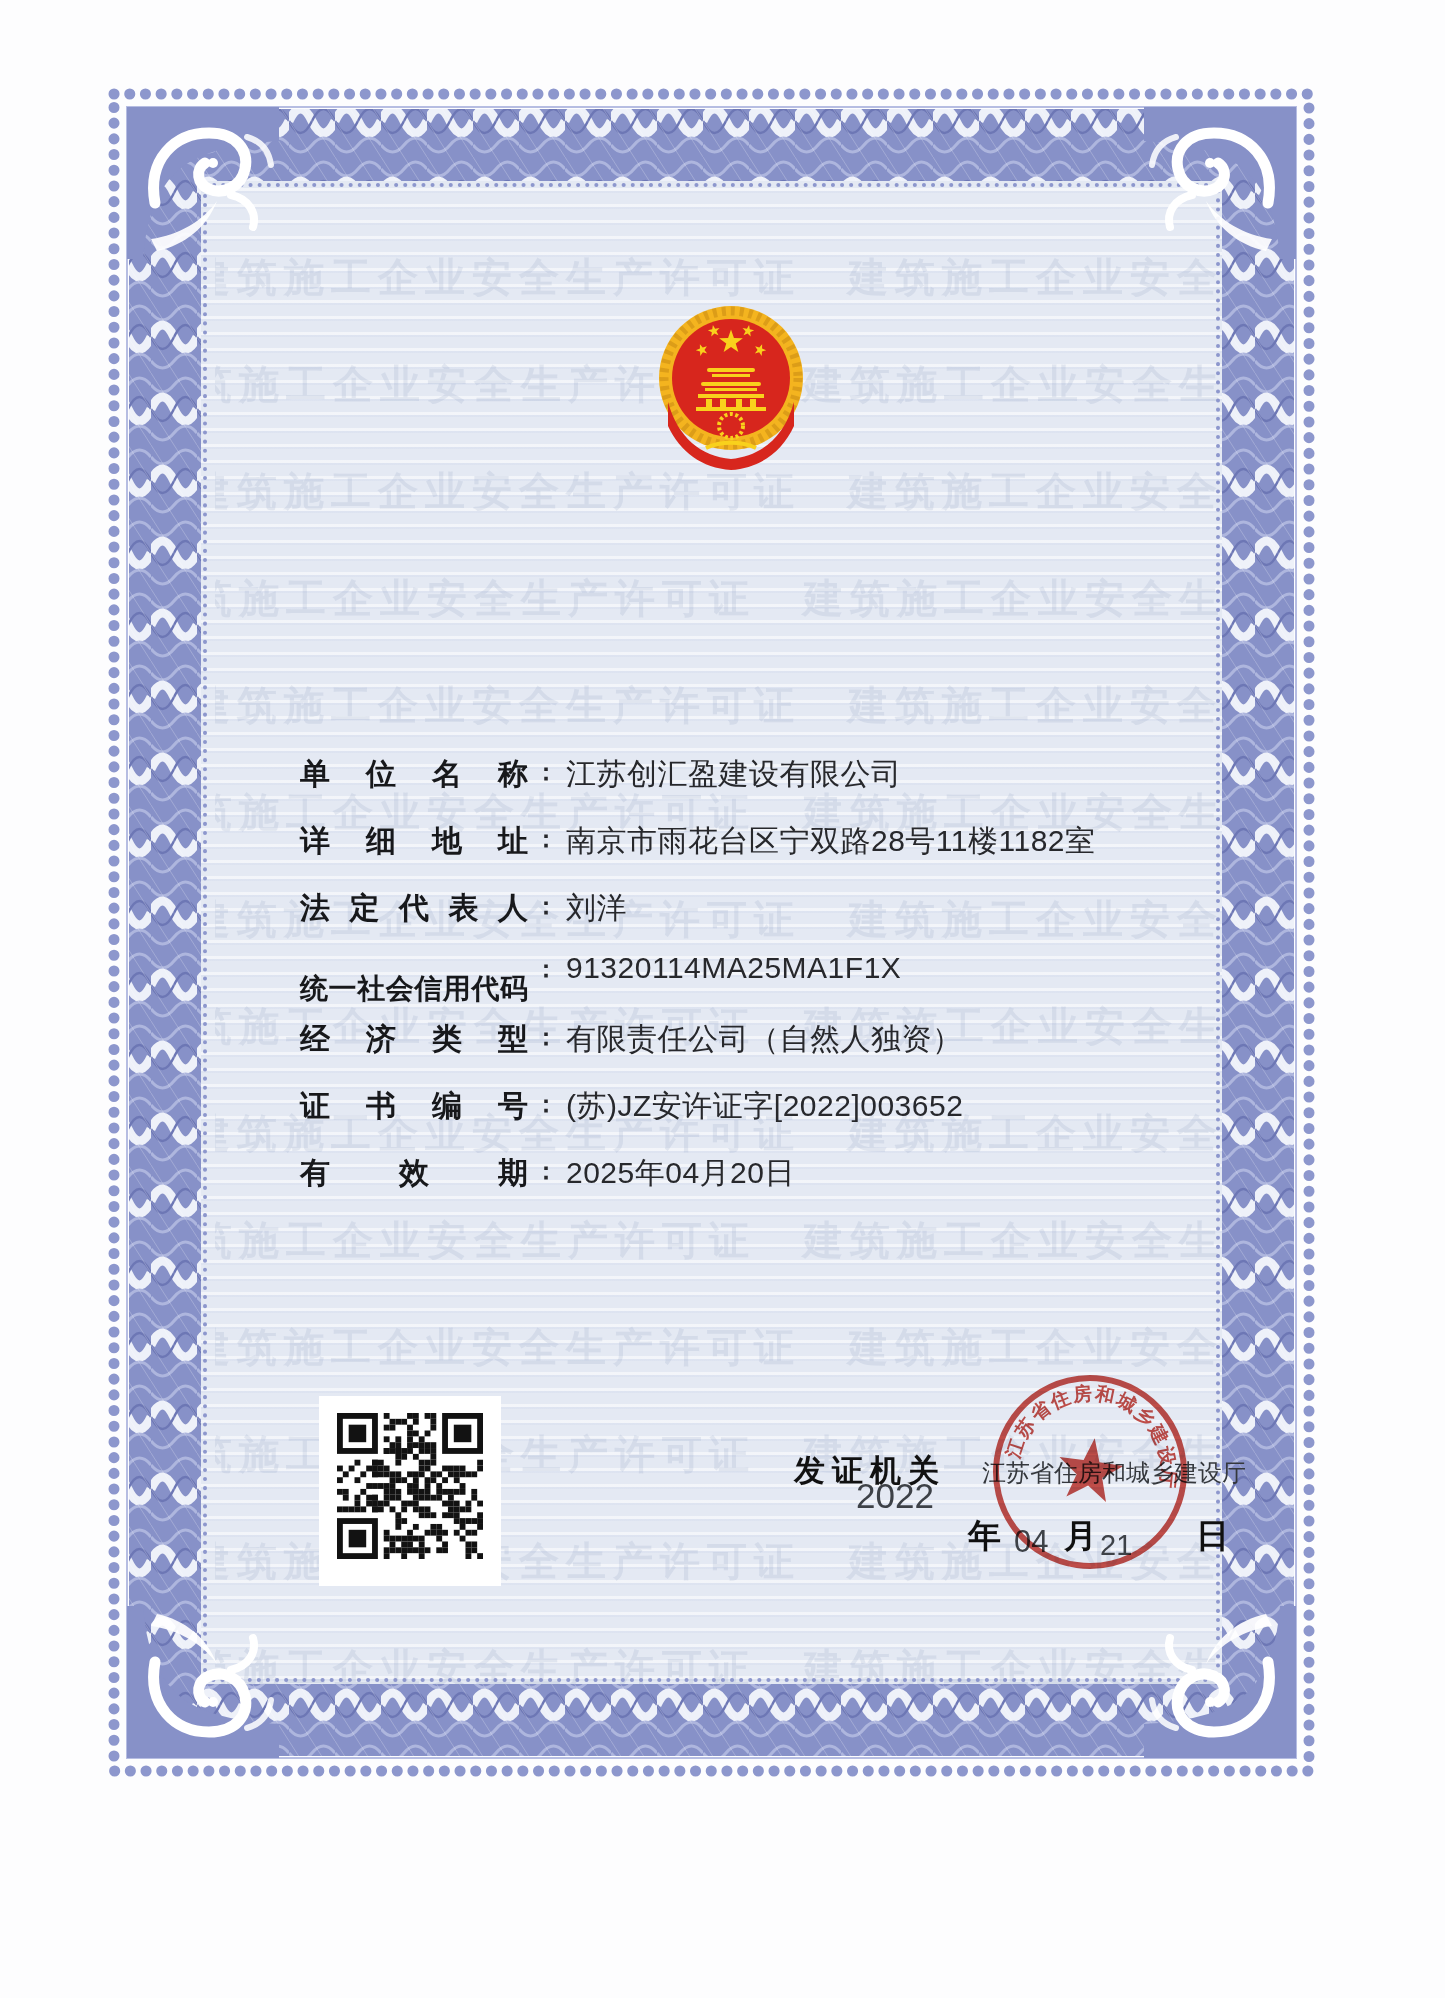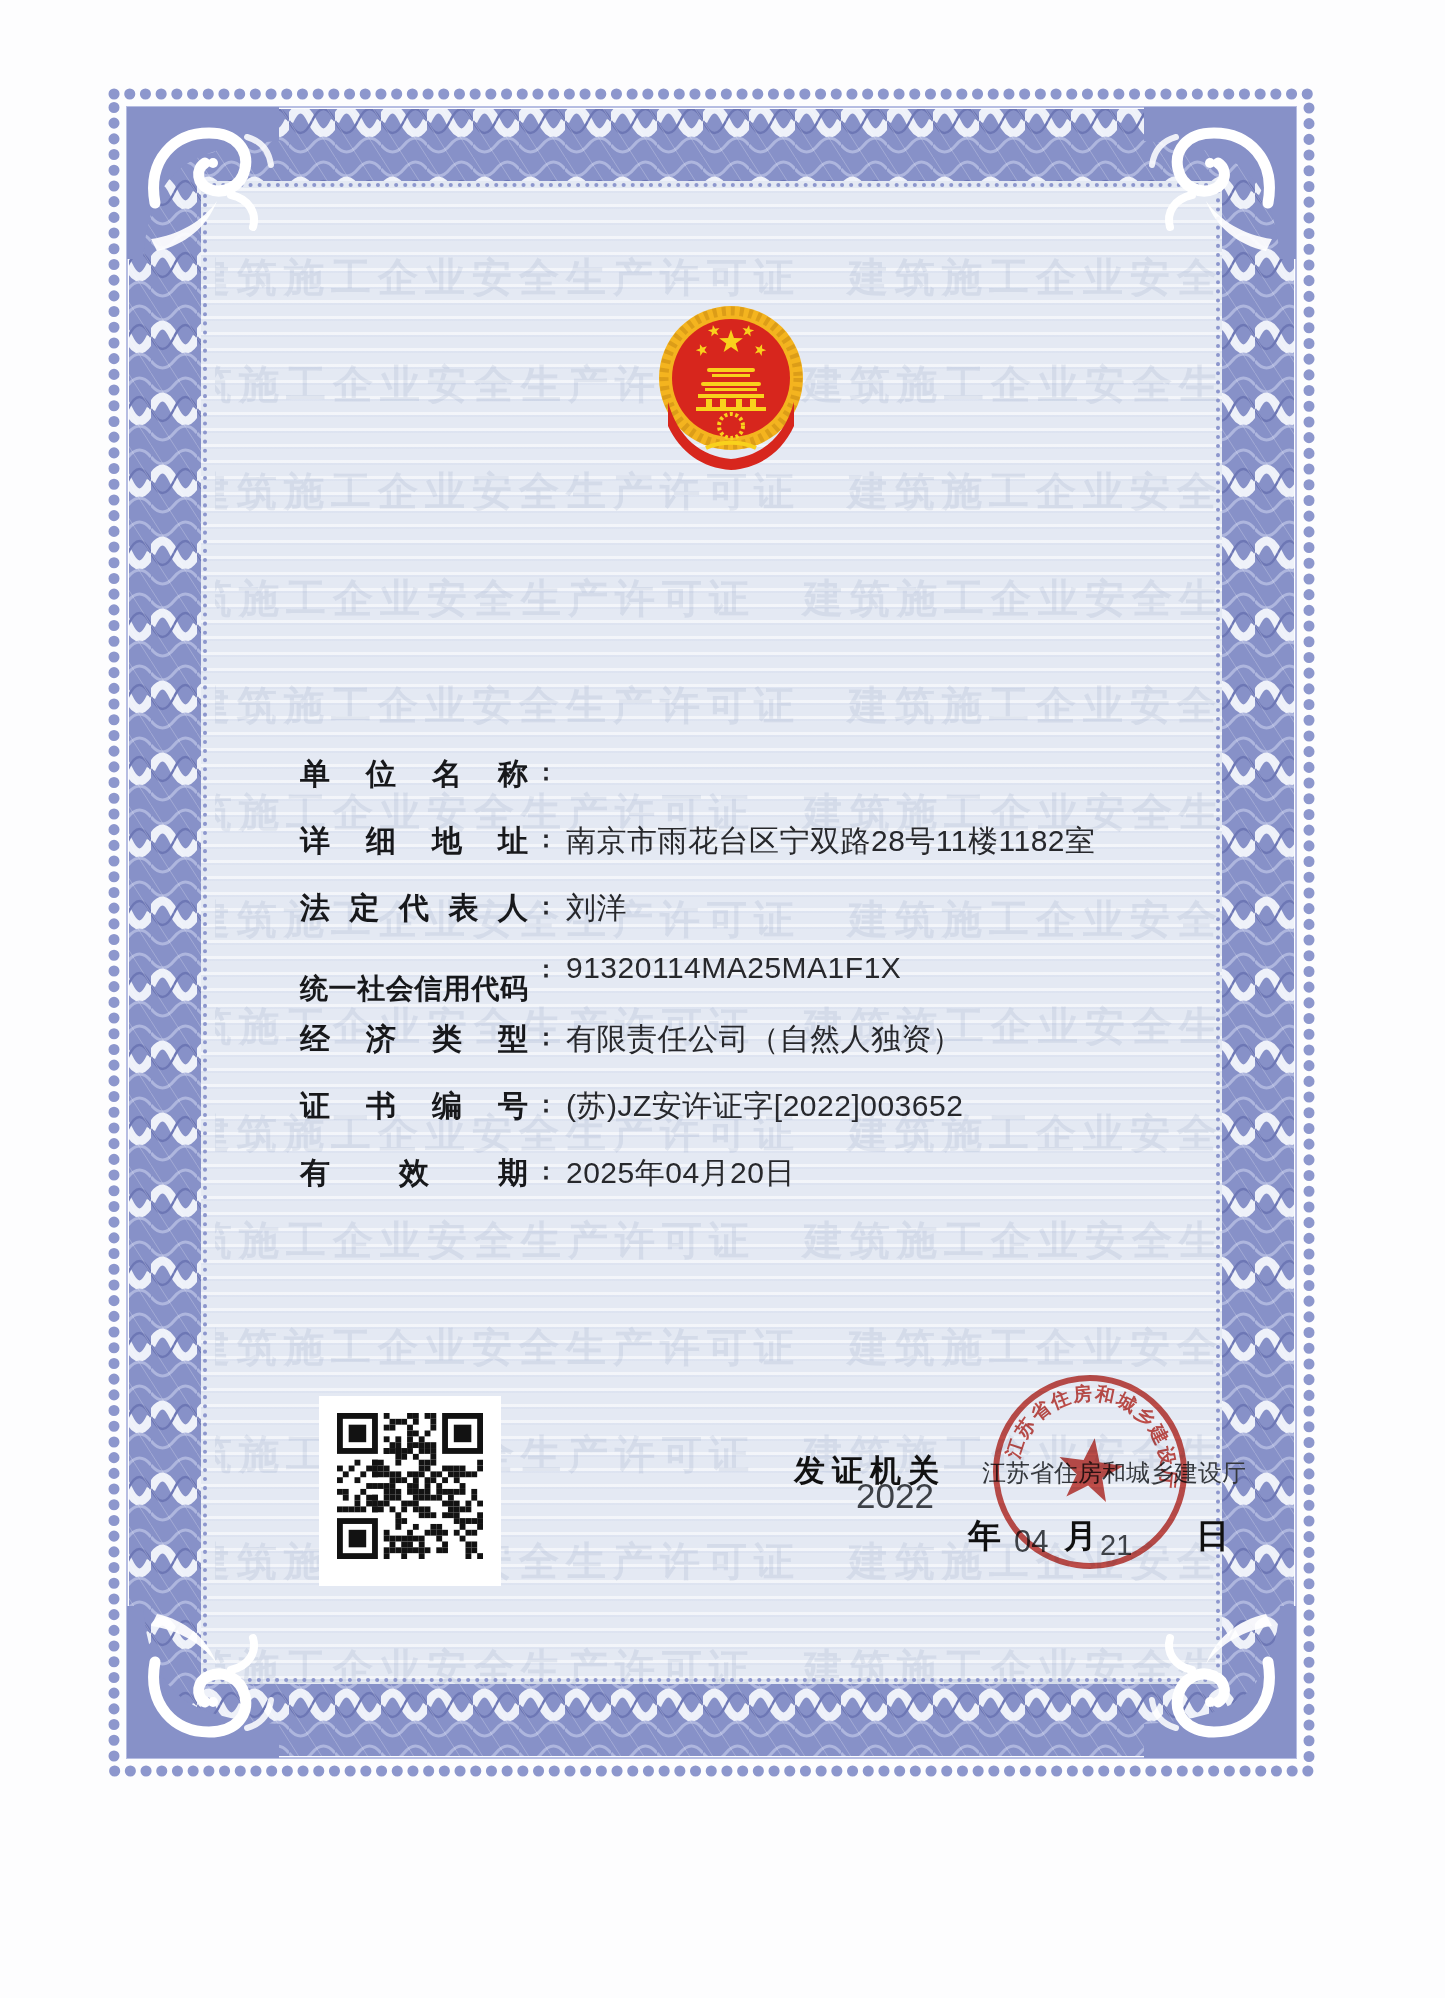--- a/index.html
+++ b/index.html
@@ -158,20 +158,21 @@
 
     <path d="M22,104 C32,140 55,158 85,161 C115,158 138,140 148,104 L148,128 C136,154 114,170 85,172 C56,170 34,154 22,128 Z" fill="#d7261d"></path>
     <circle cx="85" cy="128" r="12" fill="#d7261d" stroke="#f9d11c" stroke-width="4" stroke-dasharray="3 2.5"></circle>
     <path d="M60,150 C75,143 95,143 110,150" stroke="#f9d11c" stroke-width="4" fill="none"></path>
   </svg>
 
 
   <div class="field-row" style="top:754px">
     <span class="flabel">单位名称</span>
       <span class="fcolon">：</span>
+      <span class="fvalue">江苏创汇盈建设有限公司</span>
   </div>
   <div class="field-row" style="top:821px">
     <span class="flabel">详细地址</span>
       <span class="fcolon">：</span>
       <span class="fvalue">南京市雨花台区宁双路28号11楼1182室</span>
   </div>
   <div class="field-row" style="top:888px">
     <span class="flabel">法定代表人</span>
       <span class="fcolon">：</span>
       <span class="fvalue">刘洋</span>

